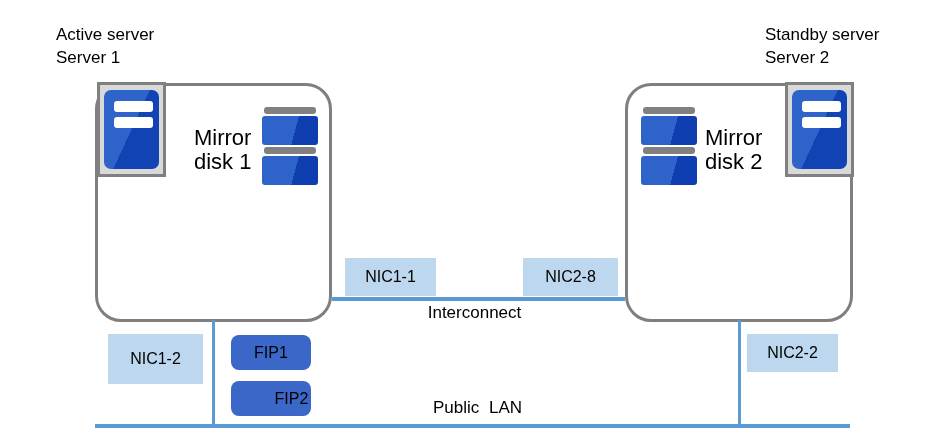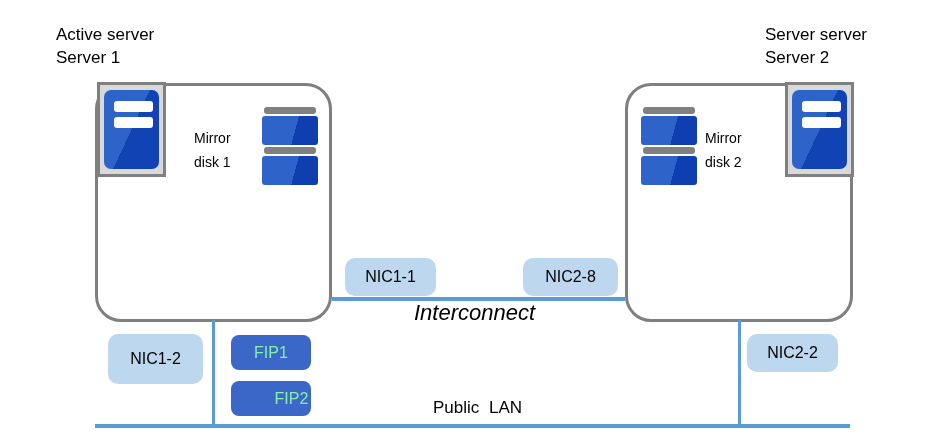--- a/index.html
+++ b/index.html
@@ -4,22 +4,22 @@
 <style>
   html,body{margin:0;padding:0;background:#fff;}
   .canvas{
     position:relative;width:936px;height:447px;background:#ffffff;overflow:hidden;
     font-family:"Liberation Sans","DejaVu Sans",sans-serif;color:#000;
   }
   .abs{position:absolute;}
 
   
   .caption{font-size:17px;line-height:23px;text-align:left;white-space:nowrap;}
-  .disk-caption{font-size:14px;line-height:24px;text-align:left;white-space:nowrap;}
-  .net-caption{font-size:22px;line-height:23px;text-align:center;white-space:nowrap;font-style:italic;}
+  .disk-caption{font-size:22px;line-height:24px;text-align:left;white-space:nowrap;}
+  .net-caption{font-size:17px;line-height:23px;text-align:center;white-space:nowrap;}
   .public-caption{font-size:17px;text-align:center;white-space:nowrap;word-spacing:5px;}
 
   
   .server-box{
     border:3px solid #7F7F7F;border-radius:26px;background:#fff;box-sizing:border-box;
   }
 
   
   .srv-frame{
     background:#D9D9D9;border:3px solid #808080;box-sizing:border-box;z-index:3;
@@ -36,44 +36,44 @@
   .disk-stack{display:flex;flex-direction:column;z-index:3;}
   .disk-cap{height:7px;width:52px;margin:0 auto;border-radius:3px;background:#808080;}
   .disk-body{
     height:29px;width:56px;margin-top:2px;border-radius:3px;
     background:linear-gradient(105deg,#2E63C9 58%,#0E3EAF 58%);
   }
   .disk-gap{height:2px;}
 
   
   .nic{
-    background:#BDD7EE;border-radius:10px;font-size:16px;color:#000;
+    background:#BDD7EE;border-radius:0;font-size:16px;color:#000;
     display:flex;align-items:center;justify-content:center;z-index:4;box-sizing:border-box;
   }
   .fip{
-    background:#3B67C8;border-radius:8px;font-size:16px;color:#86efac;
+    background:#3B67C8;border-radius:8px;font-size:16px;color:#000000;
     display:flex;align-items:center;justify-content:center;z-index:4;box-sizing:border-box;
   }
 
   
   .hline{background:#5B9BD5;height:4px;z-index:2;}
   .vline{background:#5B9BD5;width:3px;z-index:2;}
 </style>
 </head>
 <body>
 
 <div class="canvas">
 
   <div class="abs caption" style="left:56px;top:23px;width:140px;">
     <div>Active server</div>
     <div>Server 1</div>
   </div>
 
   <div class="abs caption" style="left:765px;top:23px;width:140px;">
-    <div>Server server</div>
+    <div>Standby server</div>
     <div>Server 2</div>
   </div>
 
   <div class="abs server-box" style="left:95px;top:83px;width:237px;height:239px;"></div>
 
   <div class="abs server-box" style="left:625px;top:83px;width:228px;height:239px;"></div>
 
   <div class="abs srv-frame" style="left:97px;top:82px;width:69px;height:95px;">
     <div class="srv-tower">
       <div class="srv-bar b1"></div>

